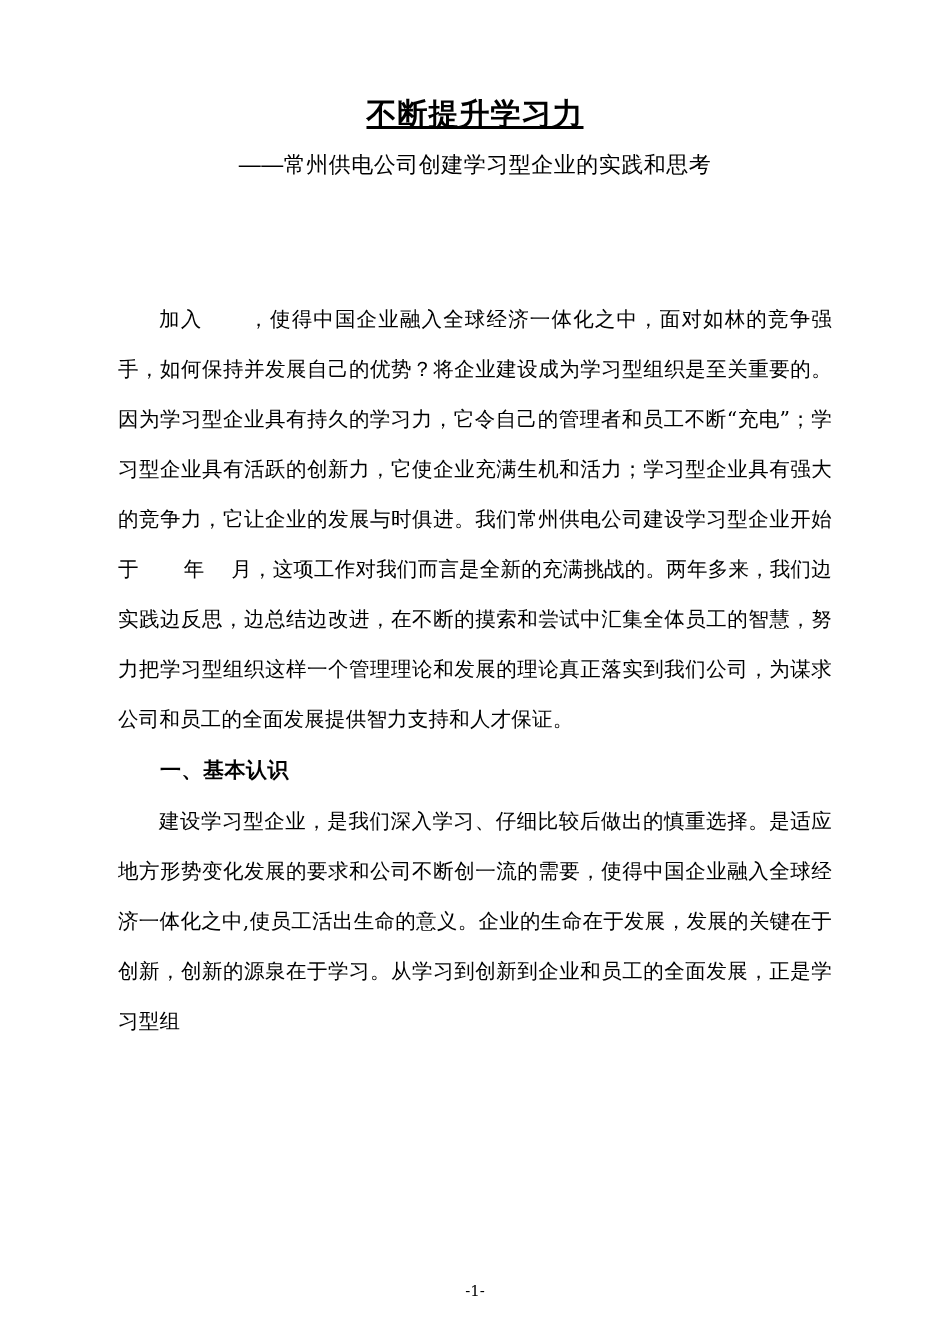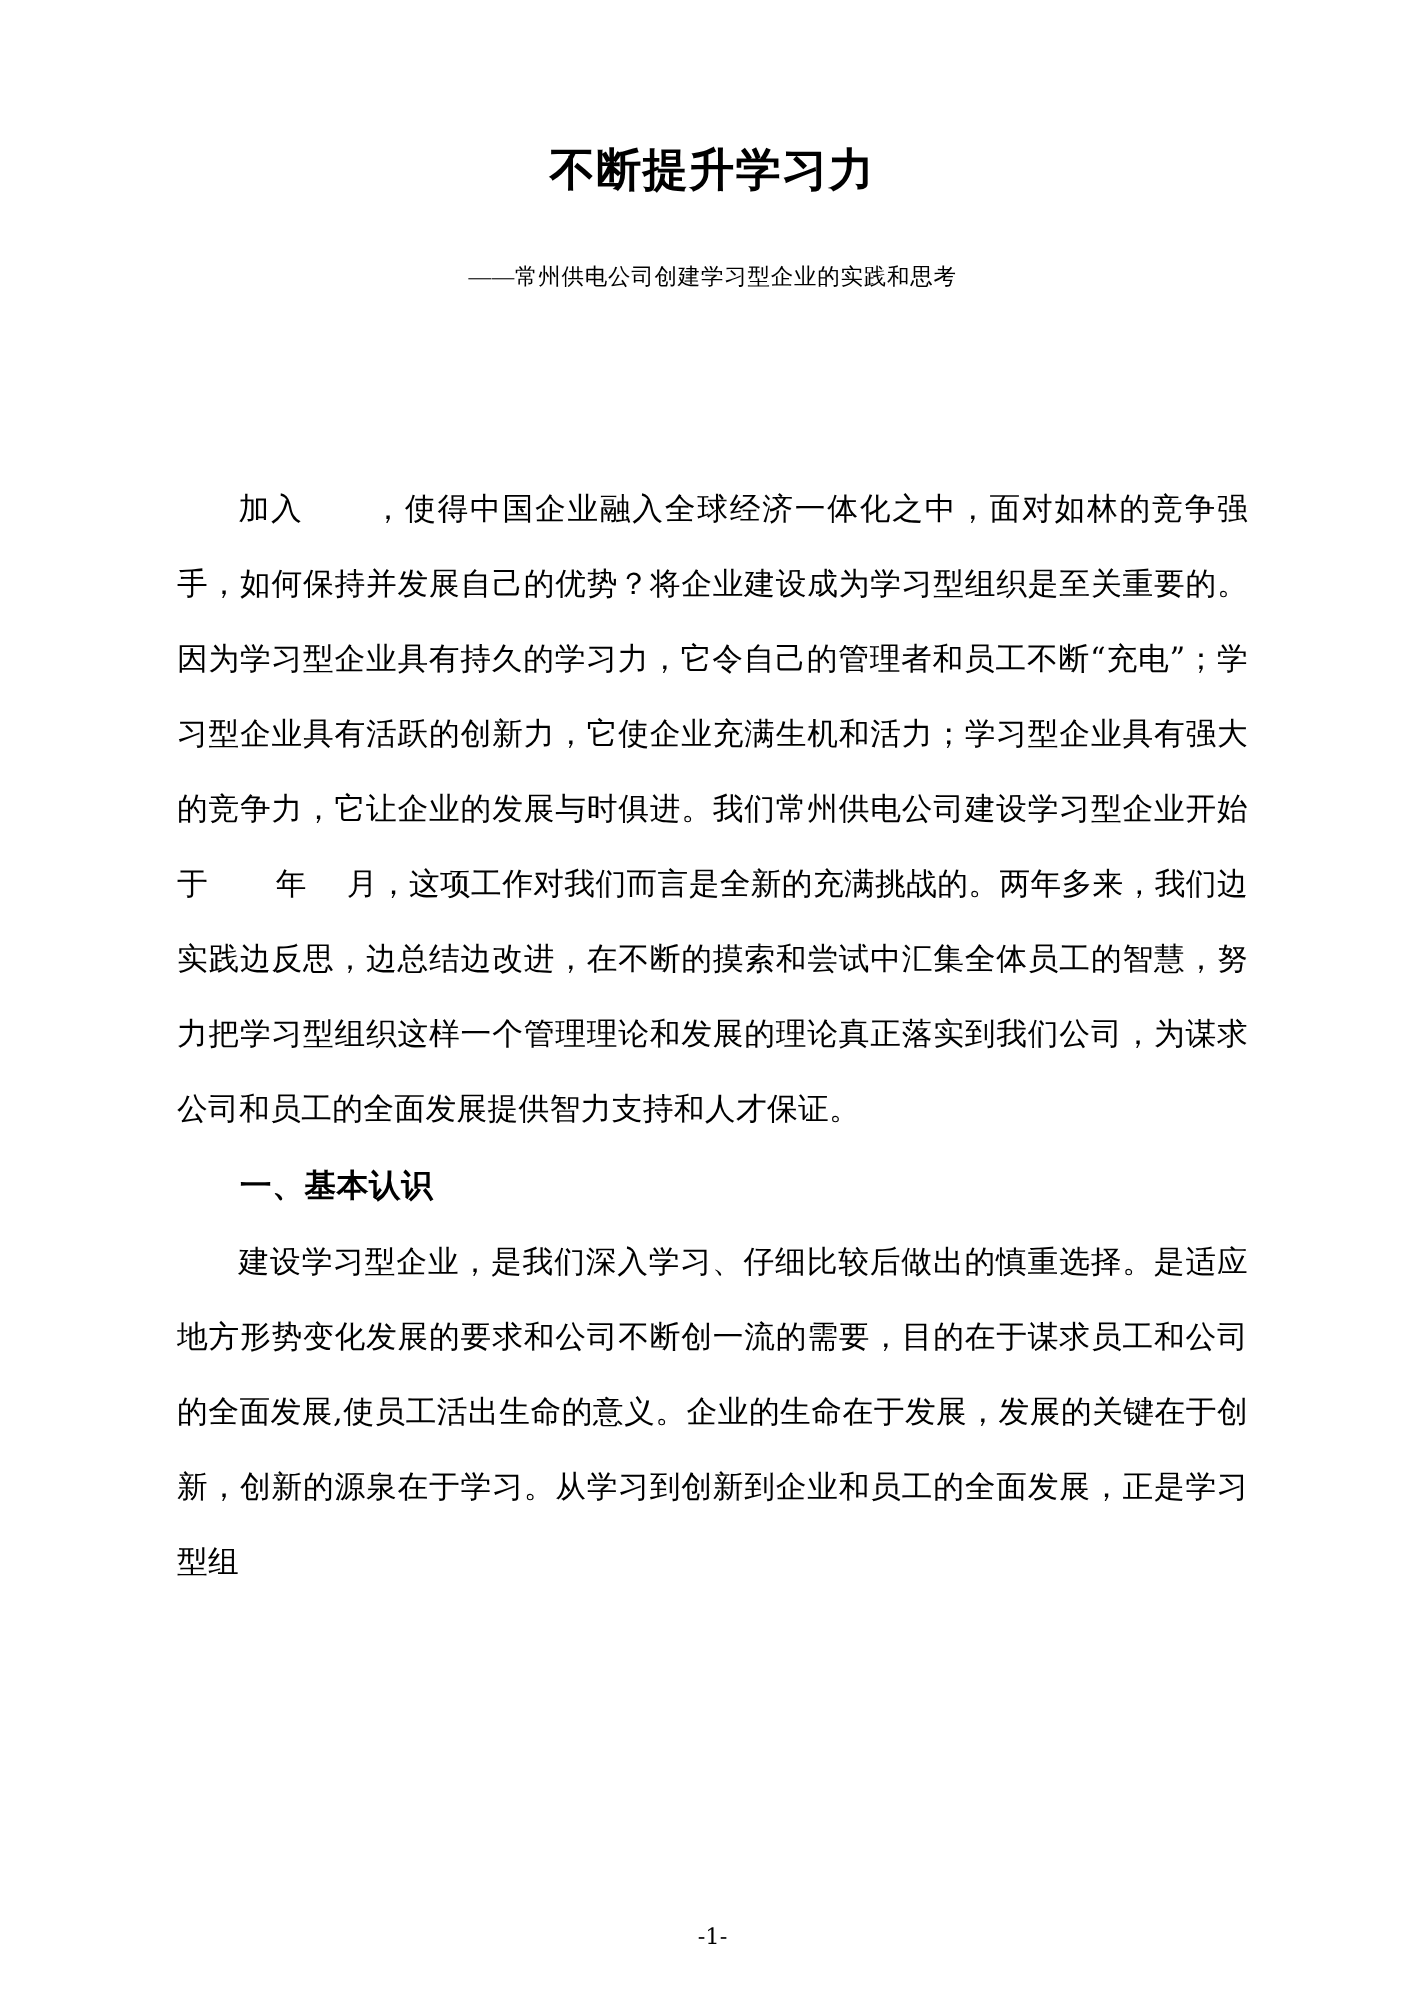--- a/index.html
+++ b/index.html
@@ -23,26 +23,27 @@
   }
   .title-block {
     text-align: center;
   }
   .title-line {
     font-family: "DejaVu Sans", "Liberation Sans", sans-serif;
     font-weight: bold;
     font-size: 30px;
     line-height: 52px;
     letter-spacing: 1px;
+    text-decoration: underline;
   }
   .subtitle {
-    font-family: Liberation Serif, serif;
-    font-size: 15px;
+    font-family: Liberation Sans, sans-serif;
+    font-size: 22px;
     line-height: 34px;
-    margin-top: 28px;
+    margin-top: 8px;
     letter-spacing: 0.5px;
   }
   .body-block {
     margin-top: 112px;
   }
   p.para {
     margin: 0;
     font-size: 20.5px;
     line-height: 50px;
     text-align: justify;
@@ -88,19 +89,19 @@
     <div class="title-line">不断提升学习力</div>
     <div class="subtitle">——常州供电公司创建学习型企业的实践和思考</div>
   </div>
 
   <div class="body-block">
 
     <p class="para indent"><span>加入</span><span class="gap-inline"></span><span>，使得中国企业融入全球经济一体化之中，面对如林的竞争强手，如何保持并发展自己的优势？将企业建设成为学习型组织是至关重要的。因为学习型企业具有持久的学习力，它令自己的管理者和员工不断“充电”；学习型企业具有活跃的创新力，它使企业充满生机和活力；学习型企业具有强大的竞争力，它让企业的发展与时俱进。我们常州供电公司建设学习型企业开始于</span><span class="gap-inline"></span><span>年</span><span class="gap-inline-sm"></span><span>月，这项工作对我们而言是全新的充满挑战的。两年多来，我们边实践边反思，边总结边改进，在不断的摸索和尝试中汇集全体员工的智慧，努力把学习型组织这样一个管理理论和发展的理论真正落实到我们公司，为谋求公司和员工的全面发展提供智力支持和人才保证。</span></p>
 
     <p class="heading">一、基本认识</p>
 
-    <p class="para indent">建设学习型企业，是我们深入学习、仔细比较后做出的慎重选择。是适应地方形势变化发展的要求和公司不断创一流的需要，目的在于谋求员工和公司的全面发展,使员工活出生命的意义。企业的生命在于发展，发展的关键在于创新，创新的源泉在于学习。从学习到创新到企业和员工的全面发展，正是学习型组</p>
+    <p class="para indent">建设学习型企业，是我们深入学习、仔细比较后做出的慎重选择。是适应地方形势变化发展的要求和公司不断创一流的需要，使得中国企业融入全球经济一体化之中,使员工活出生命的意义。企业的生命在于发展，发展的关键在于创新，创新的源泉在于学习。从学习到创新到企业和员工的全面发展，正是学习型组</p>
 
   </div>
 
   <div class="footer">-1-</div>
 
 </div>
 
 </body></html>

